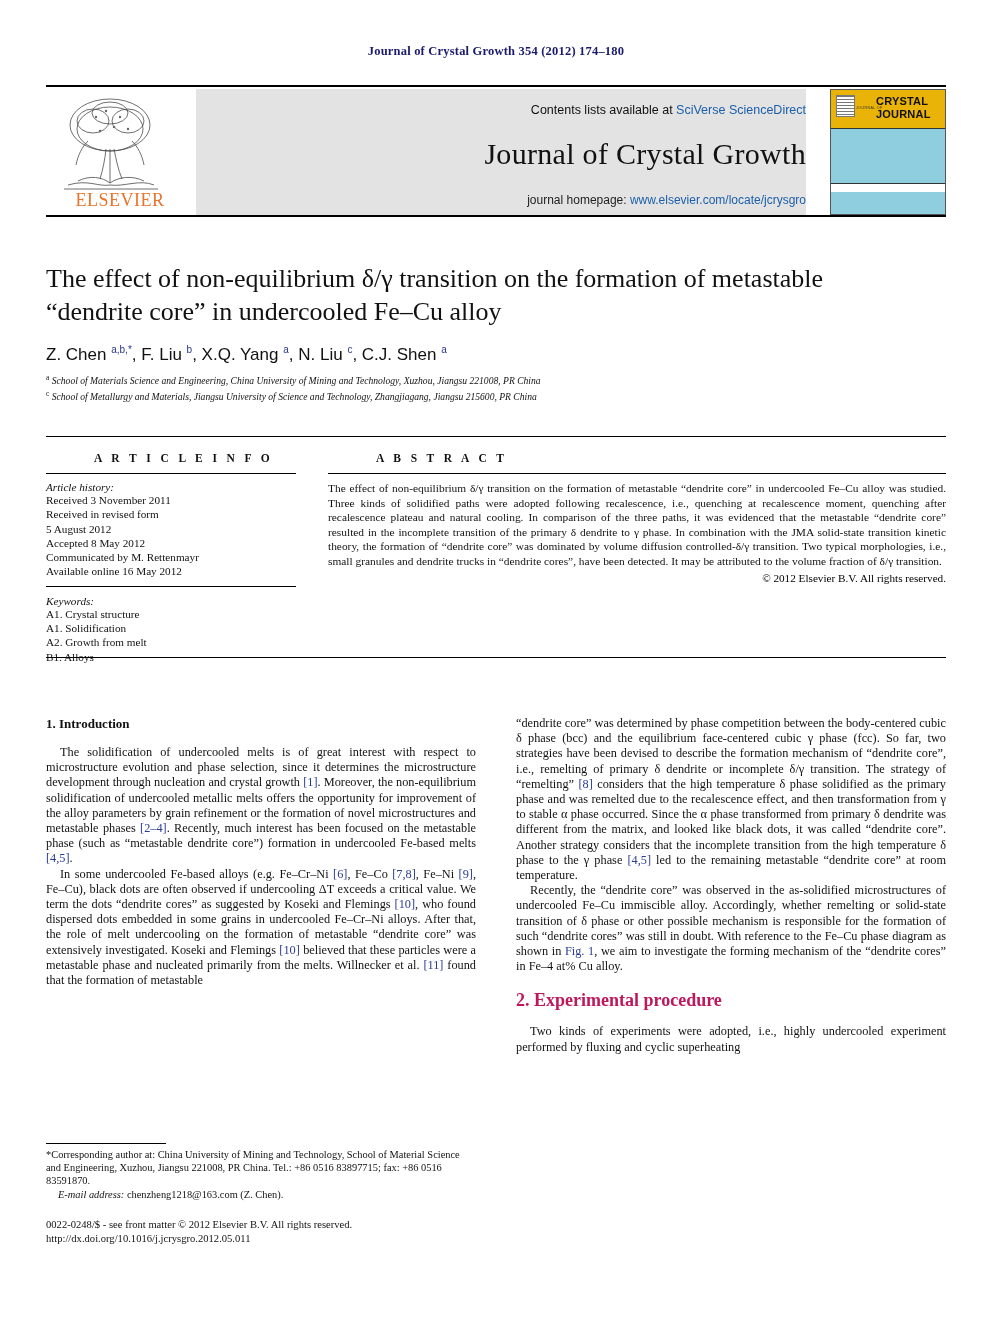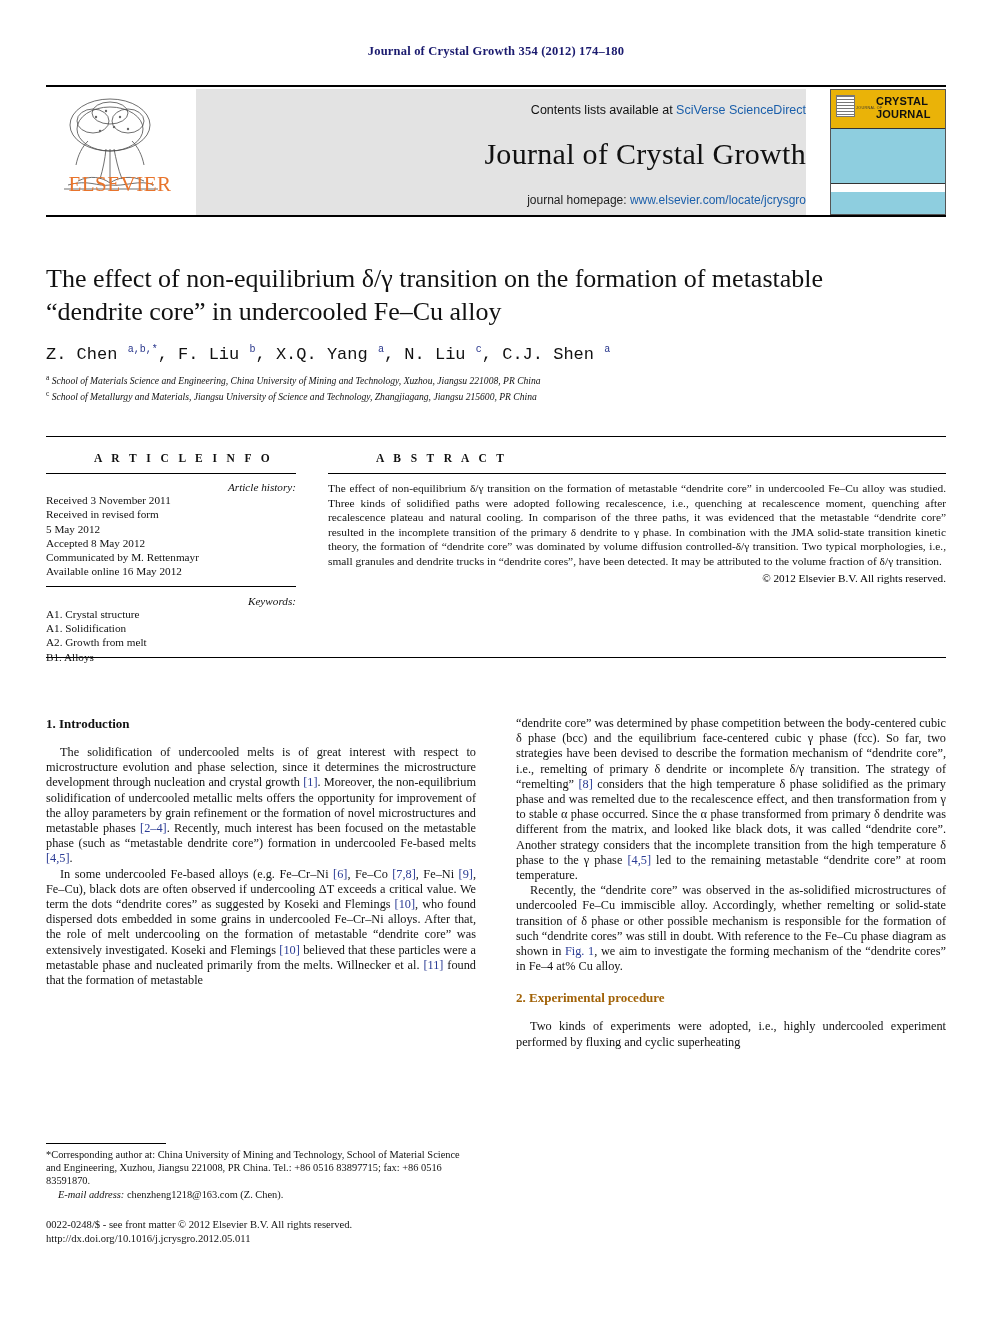--- a/index.html
+++ b/index.html
@@ -53,25 +53,25 @@
   }
   .elsevier-logo {
     position: absolute;
     left: 2px; top: 4px;
     width: 142px;
     height: 122px;
   }
   .elsevier-word {
     position: absolute;
     left: 4px;
-    bottom: 16px;
+    bottom: 2px;
     width: 136px;
     text-align: center;
     font-family: "Liberation Serif", serif;
-    font-size: 21px;
+    font-size: 18px;
     letter-spacing: 0.5px;
     color: #e8742c;
     font-weight: normal;
   }
   .mast-center {
     position: absolute;
     left: 150px; top: 2px;
     width: 610px;
     height: 126px;
     background: #e3e3e3;
@@ -158,21 +158,21 @@
     width: 880px;
     font-family: "Liberation Serif", serif;
     font-size: 26px;
     line-height: 33px;
     color: #111;
   }
   .authors {
     position: absolute;
     left: 46px; top: 344px;
     width: 880px;
-    font-family: Liberation Mono, monospace;
+    font-family: Liberation Sans, sans-serif;
     font-size: 17px;
     color: #111;
   }
   .authors sup { font-size: 10px; color:#26348b; vertical-align: super; }
   .affils {
     position: absolute;
     left: 46px; top: 372px;
     width: 880px;
     font-family: "Liberation Serif", serif;
     font-style: italic;
@@ -217,21 +217,20 @@
   .thin-rule {
     border-top: 1px solid #000;
     margin-top: 9px;
     margin-bottom: 7px;
   }
   .hist-title, .kw-title {
     font-style: italic;
     font-size: 11.2px;
     font-family: "Liberation Serif", serif;
     color: #111;
-    text-align: right;
   }
   .hist-line, .kw-line {
     font-size: 11.2px;
     line-height: 14.3px;
     font-family: "Liberation Serif", serif;
     color: #111;
   }
   .hist-block { margin-bottom: 0px; }
   .kw-block { margin-top: 8px; }
   .kw-rule {
@@ -267,24 +266,24 @@
   .sec-head {
     font-family: "Liberation Serif", serif;
     font-weight: bold;
     font-size: 13px;
     margin-bottom: 13px;
     color: #111;
   }
   .sec-head-2 {
     font-family: "Liberation Serif", serif;
     font-weight: bold;
-    font-size: 13px;
+    font-size: 18px;
     margin-top: 16px;
     margin-bottom: 13px;
-    color: #a16207;
+    color: #be185d;
   }
   p.body {
     font-family: "Liberation Serif", serif;
     font-size: 12.3px;
     line-height: 15.2px;
     text-align: justify;
     text-indent: 14px;
     margin: 0;
     color: #111;
   }
@@ -393,21 +392,21 @@
   <div class="rule-top"></div>
   <div class="rule-bottom"></div>
 
   <div class="info-col">
     <div class="sec-label">A R T I C L E   I N F O</div>
     <div class="thin-rule"></div>
     <div class="hist-block">
       <div class="hist-title">Article history:</div>
       <div class="hist-line">Received 3 November 2011</div>
       <div class="hist-line">Received in revised form</div>
-      <div class="hist-line">5 May 2012</div>
+      <div class="hist-line">5 August 2012</div>
       <div class="hist-line">Accepted 8 May 2012</div>
       <div class="hist-line">Communicated by M. Rettenmayr</div>
       <div class="hist-line">Available online 16 May 2012</div>
     </div>
     <div class="kw-rule"></div>
     <div class="kw-block">
       <div class="kw-title">Keywords:</div>
       <div class="kw-line">A1. Crystal structure</div>
       <div class="kw-line">A1. Solidification</div>
       <div class="kw-line">A2. Growth from melt</div>

